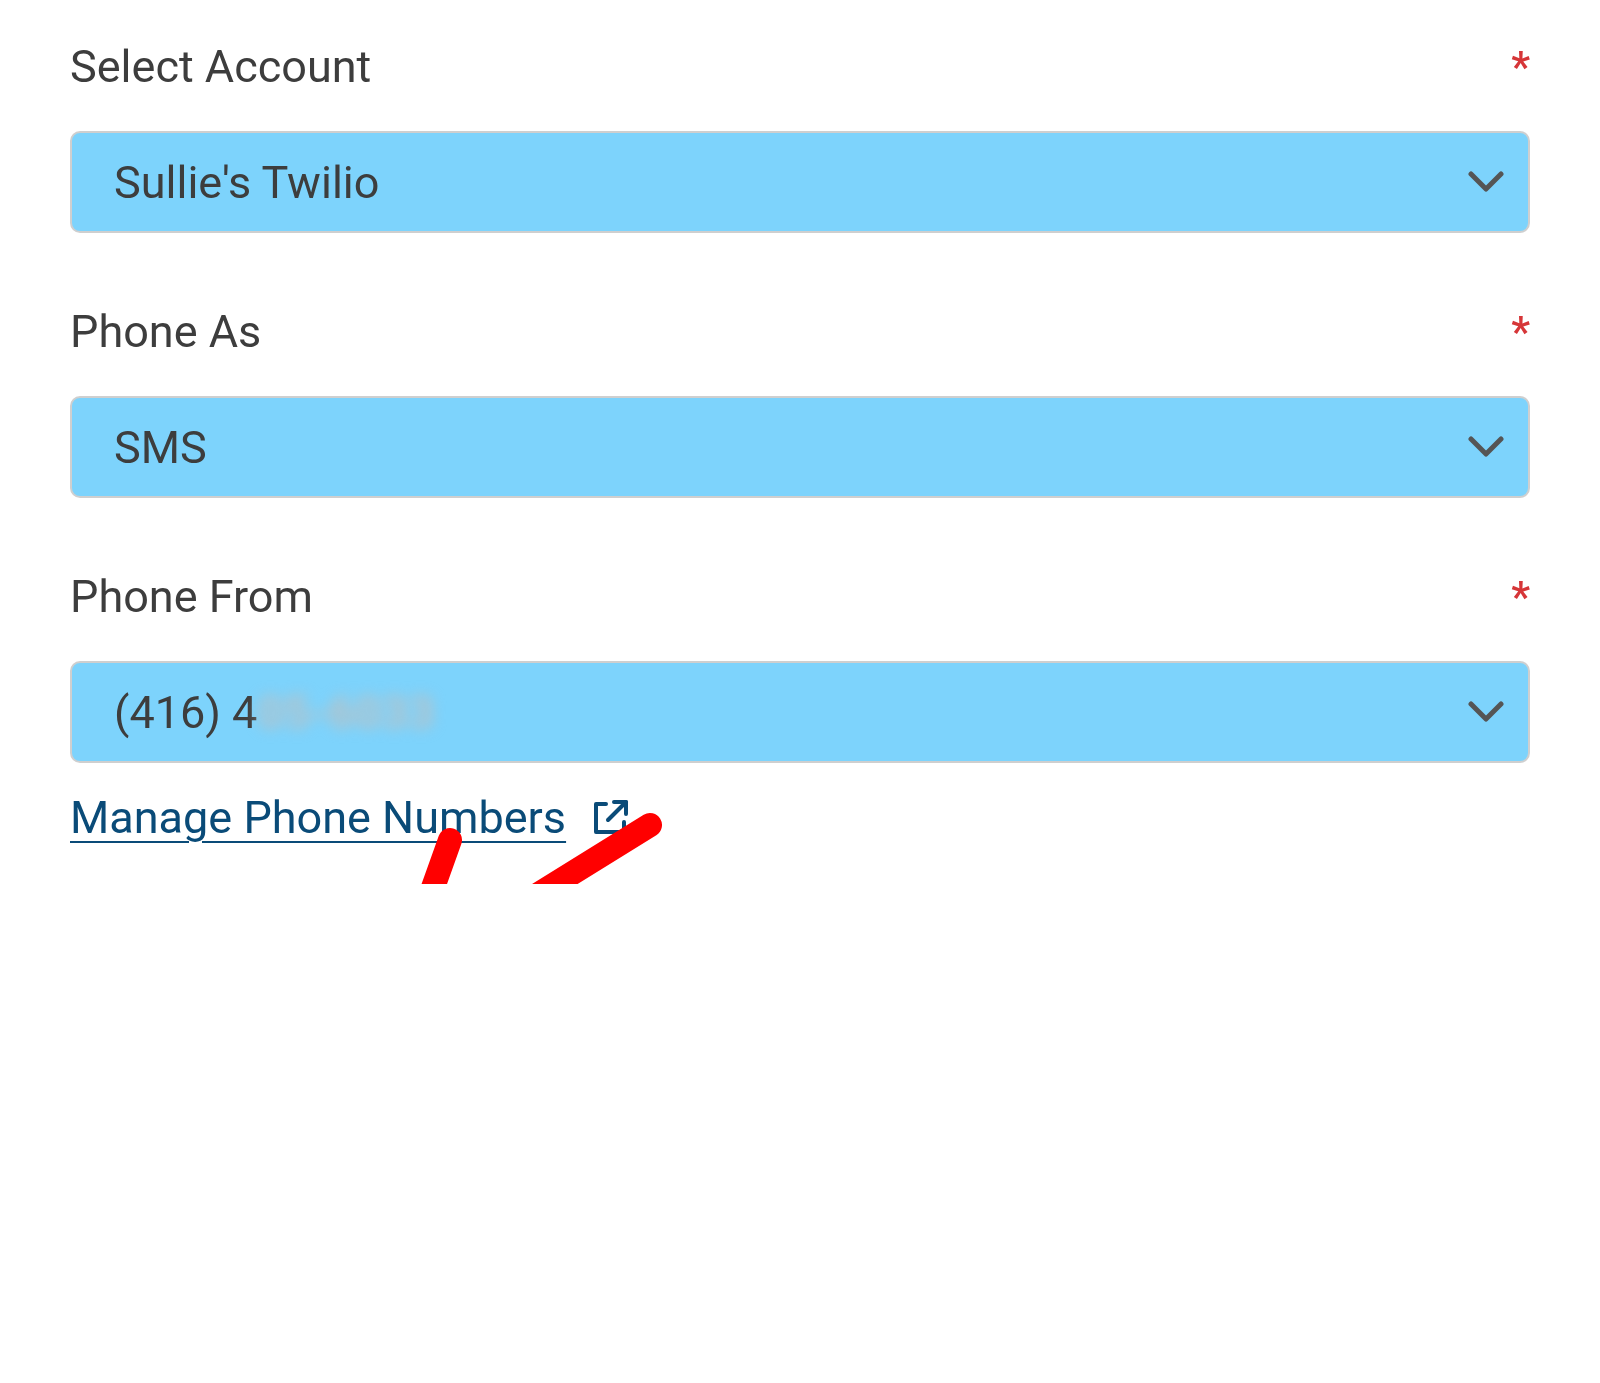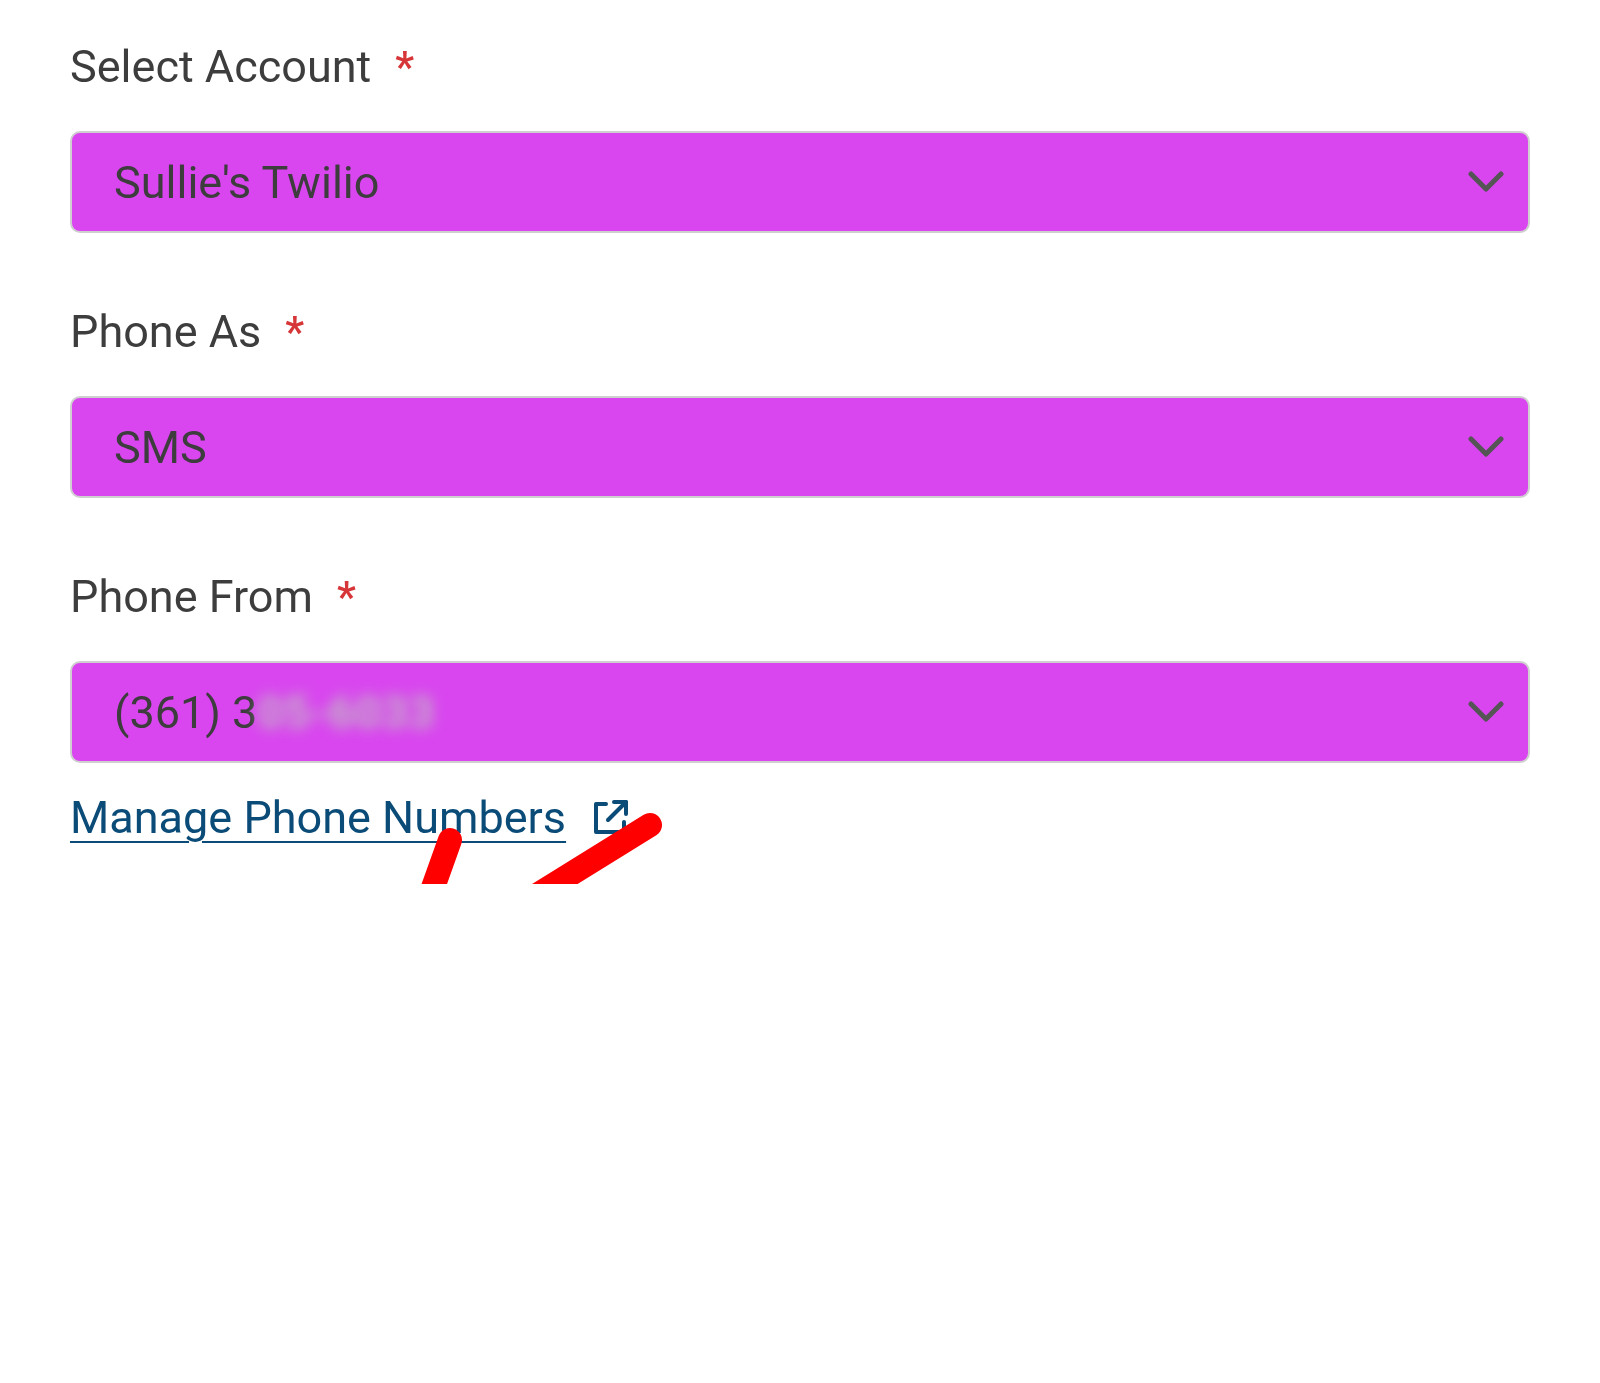--- a/index.html
+++ b/index.html
@@ -19,31 +19,32 @@
     .field-group.last {
       margin-bottom: 28px;
     }
     .field-label {
       font-size: 45px;
       color: #3d3d3d;
       font-weight: 400;
       margin-bottom: 38px;
       display: flex;
       align-items: center;
+      justify-content: space-between;
     }
     .required-asterisk {
       color: #d63638;
       margin-left: 24px;
       font-size: 42px;
       font-weight: 600;
     }
     .select-box {
       border: 2px solid #cfcfcf;
       border-radius: 10px;
-      background: #d946ef;
+      background: #7dd3fc;
       height: 102px;
       display: flex;
       align-items: center;
       justify-content: space-between;
       padding: 0 24px 0 42px;
       cursor: pointer;
     }
     .select-value {
       font-size: 45px;
       color: #3d3d3d;
@@ -131,21 +132,21 @@
     </div>
   </div>
 
   <div class="field-group last">
     <div class="field-label">
       <span>Phone From</span>
       <span class="required-asterisk">*</span>
     </div>
     <div class="select-box">
       <span class="select-value">
-        <span>(361) 3</span><span class="blurred">05-6033</span>
+        <span>(416) 4</span><span class="blurred">05-6033</span>
       </span>
       <span class="chevron">
         <svg viewBox="0 0 36 22" fill="none">
           <path d="M3 3 L18 18 L33 3" stroke="#555" stroke-width="5" stroke-linecap="round" stroke-linejoin="round"></path>
         </svg>
       </span>
     </div>
   </div>
 
   <div class="link-row">

